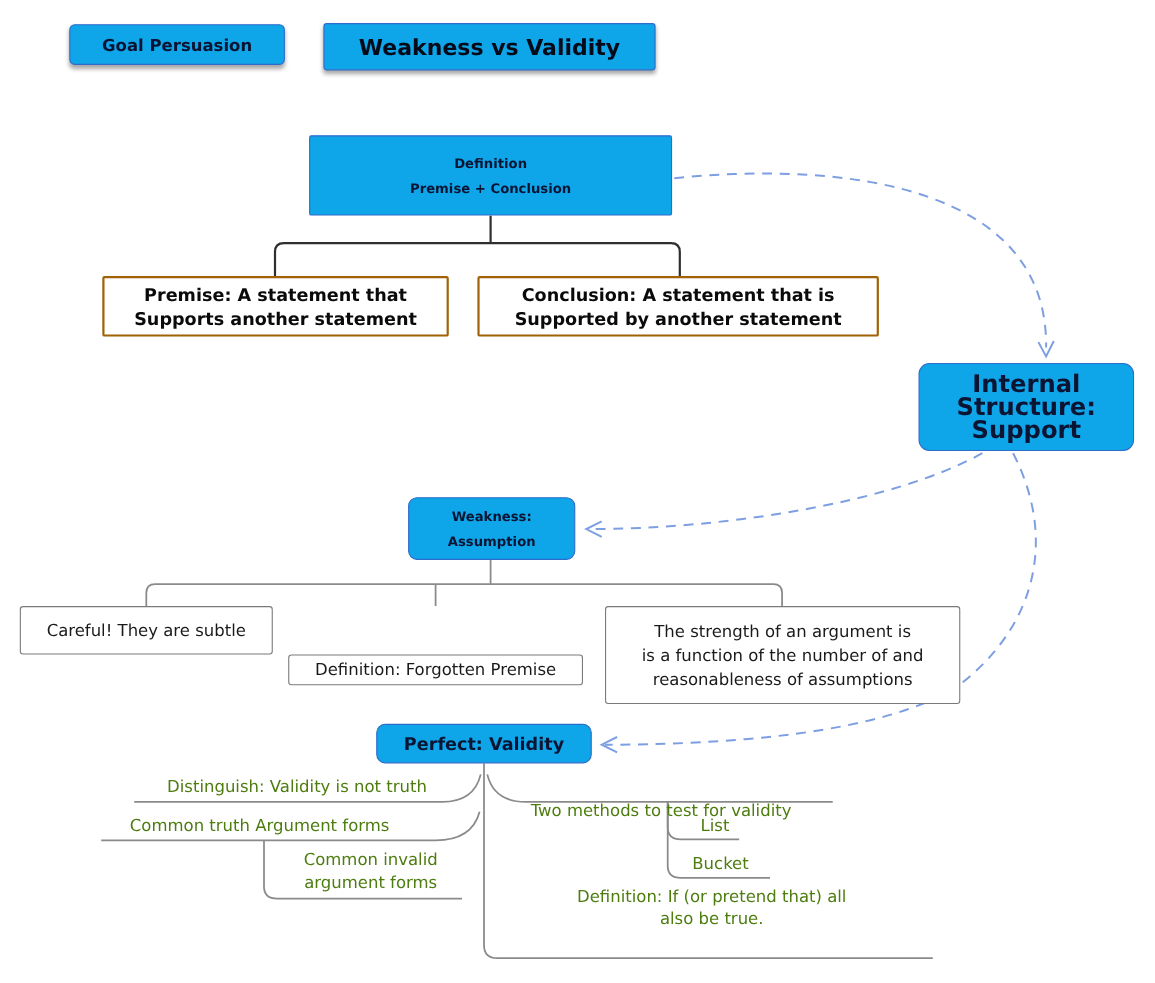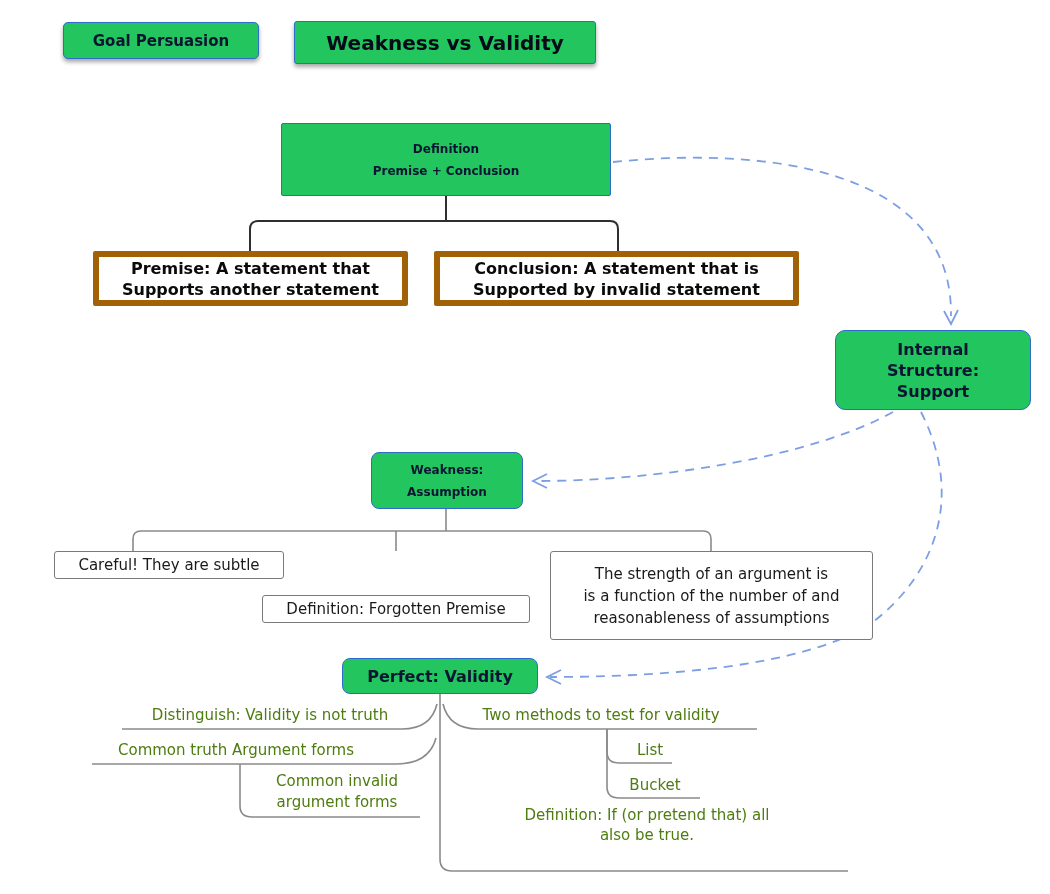--- a/index.html
+++ b/index.html
@@ -9,45 +9,45 @@
     background:#ffffff;
     font-family:"DejaVu Sans","Liberation Sans",sans-serif;
     overflow:hidden;
   }
   svg.lines { position:absolute; left:0; top:0; width:1050px; height:894px; }
 
   .node { position:absolute; display:flex; flex-direction:column;
           align-items:center; justify-content:center; text-align:center;
           box-sizing:border-box; }
 
-  .blue-node { background:#22c55e; border:1px solid #2e6bcb; color:#0b1533;
+  .blue-node { background:#0ea5e9; border:1px solid #2e6bcb; color:#0b1533;
                font-weight:bold; }
   .raised { box-shadow:0 3px 4px rgba(0,0,0,0.35); }
 
   .goal      { left:63px;  top:22px;  width:196px; height:37px; border-radius:5px; font-size:15px; }
   .title     { left:294px; top:21px;  width:302px; height:43px; border-radius:3px; font-size:20px; color:#050a18; }
   .definition{ left:281px; top:123px; width:330px; height:73px; border-radius:2px; font-size:12px; line-height:22px; }
-  .internal  { left:835px; top:330px; width:196px; height:80px; border-radius:10px; font-size:16px; line-height:21px; }
+  .internal  { left:835px; top:330px; width:196px; height:80px; border-radius:10px; font-size:22px; line-height:21px; }
   .weakness  { left:371px; top:452px; width:152px; height:57px; border-radius:8px; font-size:12px; line-height:22px; }
   .perfect   { left:342px; top:658px; width:196px; height:36px; border-radius:8px; font-size:16px; }
 
-  .white-node { background:#ffffff; border:6px solid #a16207; border-radius:2px;
+  .white-node { background:#ffffff; border:2px solid #a16207; border-radius:2px;
                 color:#0a0a0a; font-weight:bold; font-size:16px; line-height:21px; }
   .premise    { left:93px;  top:251px; width:315px; height:55px; }
   .conclusion { left:434px; top:251px; width:365px; height:55px; }
 
   .gray-node { background:#ffffff; border:1.5px solid #7a7a7a; border-radius:3px;
                color:#1a1a1a; font-size:15px; line-height:19px; }
-  .careful   { left:18px;  top:551px; width:230px; height:28px;margin-left:36px; }
+  .careful   { left:18px;  top:551px; width:230px; height:44px; }
   .forgotten { left:262px; top:551px; width:268px; height:28px;margin-top:44px; }
   .strength  { left:550px; top:551px; width:323px; height:89px; line-height:22px; }
 
   .leaf { position:absolute; text-align:center; color:#4d7c0f; font-size:15px; line-height:19px; }
   .distinguish     { left:120px; top:706px; width:300px; }
-  .two-methods     { left:450px; top:706px; width:302px; }
+  .two-methods     { left:450px; top:728px; width:302px; }
   .common-valid    { left:86px;  top:741px; width:300px; }
   .list-leaf       { left:600px; top:741px; width:100px; }
   .bucket-leaf     { left:600px; top:776px; width:110px; }
   .common-invalid  { left:247px; top:771px; width:180px; line-height:21px; }
   .validity-def    { left:447px; top:805px; width:400px; line-height:20px; }
 </style>
 </head>
 <body>
 
 <div class="canvas">
@@ -115,21 +115,21 @@
     <span>Perfect: Validity</span>
   </div>
 
   <div class="node white-node premise">
     <div>Premise: A statement that</div>
     <div>Supports another statement</div>
   </div>
 
   <div class="node white-node conclusion">
     <div>Conclusion: A statement that is</div>
-    <div>Supported by invalid statement</div>
+    <div>Supported by another statement</div>
   </div>
 
   <div class="node gray-node careful">
     <span>Careful! They are subtle</span>
   </div>
 
   <div class="node gray-node forgotten">
     <span>Definition: Forgotten Premise</span>
   </div>
 

